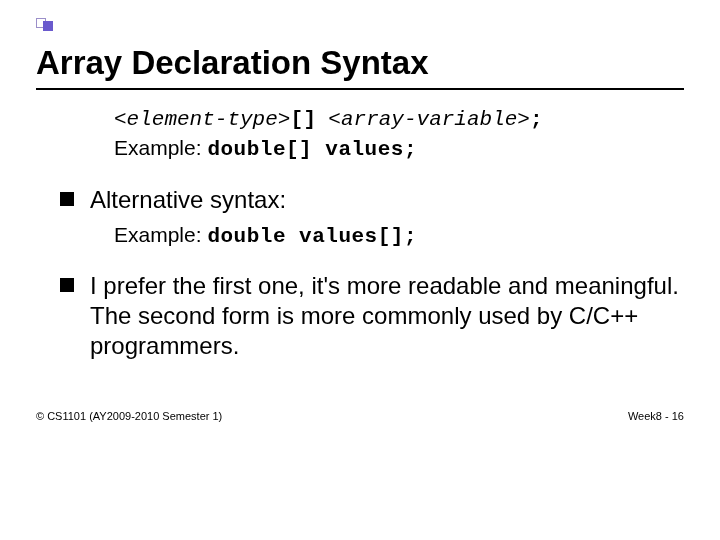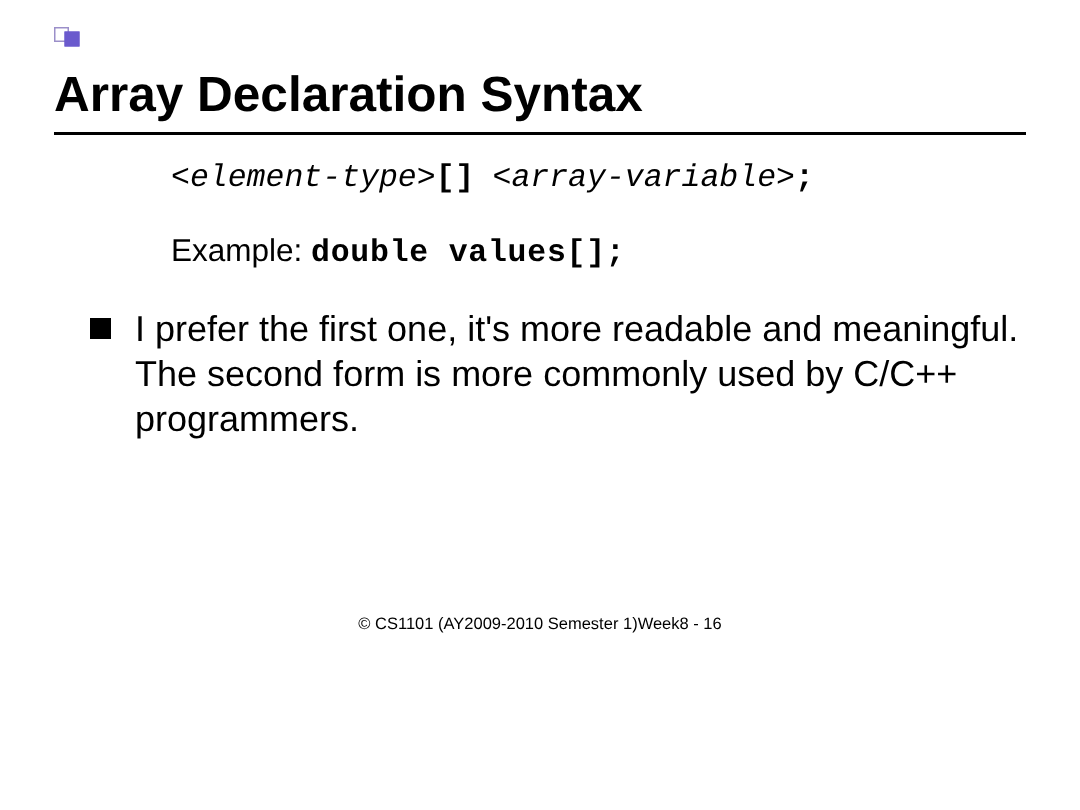--- a/index.html
+++ b/index.html
@@ -10,43 +10,50 @@
   .deco .sq.filled { background: #6a5acd; border-color: #6a5acd; position: relative; top: 3px; left: -3px; }
   .title { font-size: 33px; font-weight: bold; margin-left: 0; margin-top: 16px; }
   .rule { border: none; border-top: 2px solid #000; margin-top: 6px; margin-bottom: 14px; }
   .content { margin-left: 24px; }
   .item { display: flex; margin-bottom: 6px; }
   .bullet { width: 14px; height: 14px; background: #000; margin-top: 7px; margin-right: 16px; flex: 0 0 14px; }
   .body { font-size: 24px; line-height: 1.25; }
   .sub { margin-left: 54px; font-size: 21px; line-height: 1.35; margin-bottom: 20px; }
   .italic { font-style: italic; font-family: Liberation Mono, monospace; }
   .mono { font-family: "Courier New", Courier, monospace; font-weight: bold; letter-spacing: 0.5px; }
-  .footer { position: absolute; bottom: 18px; left: 36px; right: 36px; display: flex; justify-content: center; font-size: 11px; color: #000; }
+  .footer { position: absolute; bottom: 18px; left: 36px; right: 36px; display: flex; justify-content: space-between; font-size: 11px; color: #000; }
 </style>
 </head>
 <body>
 
 <div class="slide">
 
   <div class="deco">
     <div class="sq"></div>
     <div class="sq filled"></div>
   </div>
 
   <h1 class="title">Array Declaration Syntax</h1>
   <hr class="rule">
 
   <div class="content">
 
     <div class="sub">
       <div>
         <span class="italic">&lt;element-type&gt;</span><span class="mono">[]</span>&nbsp;&nbsp;<span class="italic">&lt;array-variable&gt;</span><span class="mono">;</span>
       </div>
+      <div>
+        <span>Example: </span><span class="mono">double[] values;</span>
+      </div>
     </div>
 
+    <div class="item">
+      <div class="bullet"></div>
+      <div class="body">Alternative syntax:</div>
+    </div>
     <div class="sub">
       <div>
         <span>Example: </span><span class="mono">double values[];</span>
       </div>
     </div>
 
     <div class="item">
       <div class="bullet"></div>
       <div class="body">I prefer the first one, it's more readable and meaningful. The second form is more commonly used by C/C++ programmers.</div>
     </div>

